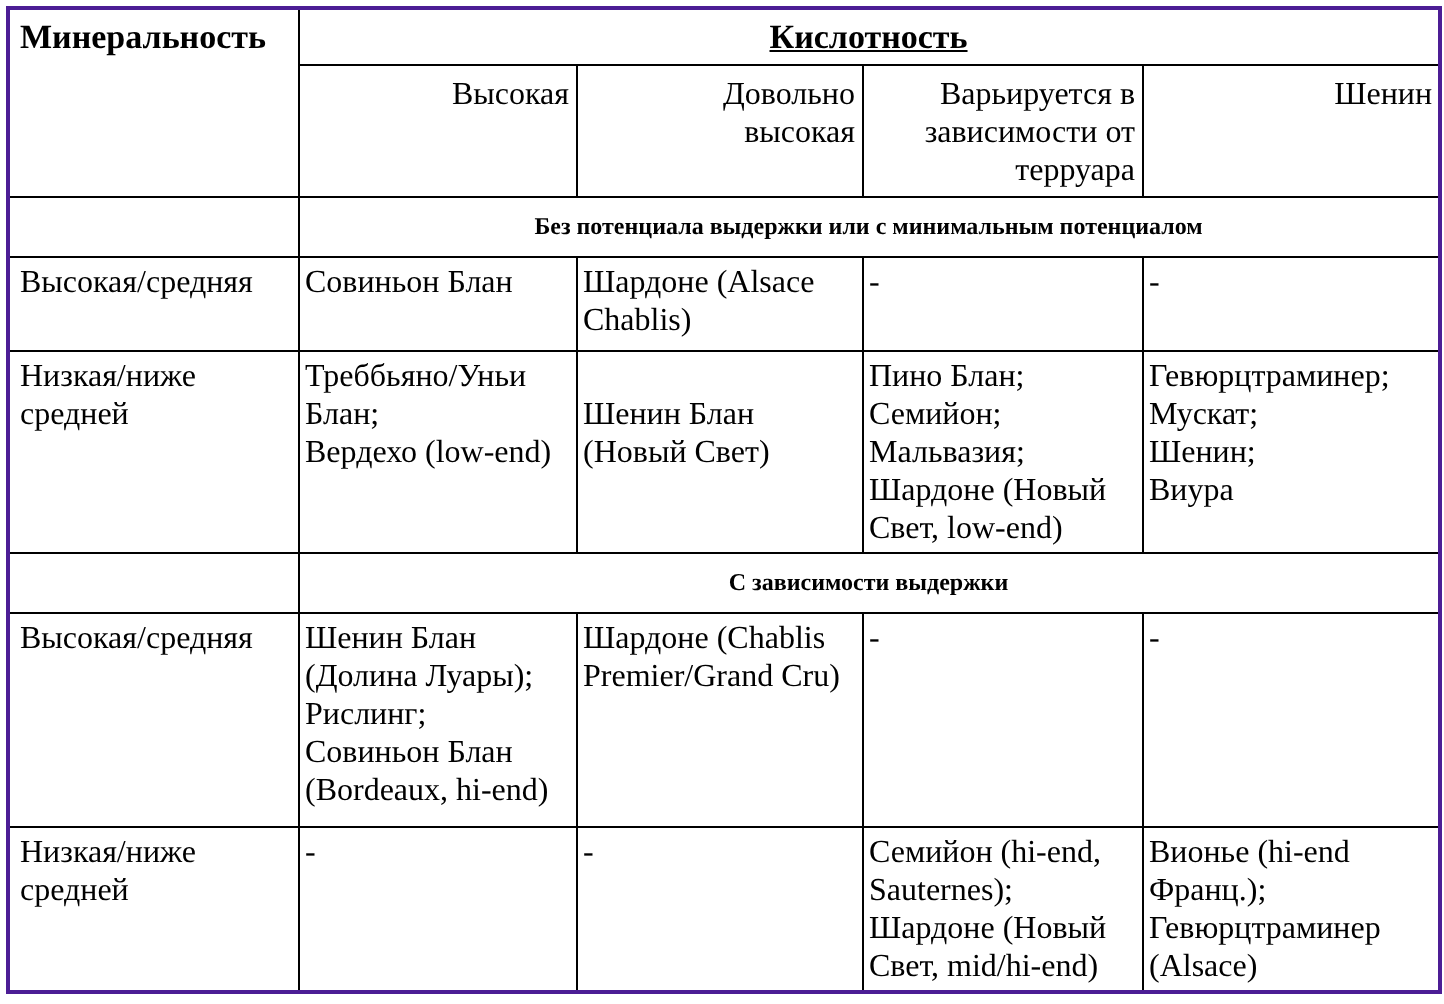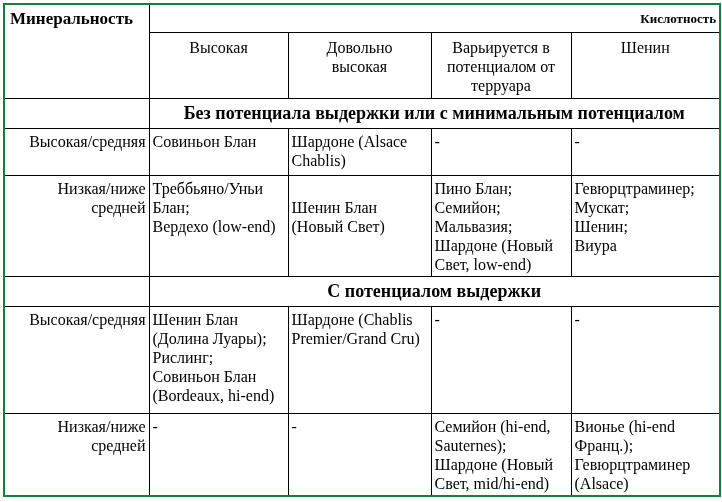--- a/index.html
+++ b/index.html
@@ -12,21 +12,21 @@
     height: 502px;
     font-family: "Liberation Serif", "DejaVu Serif", serif;
     color: #000000;
     overflow: hidden;
   }
   table.wine-table {
     border-collapse: collapse;
     table-layout: fixed;
     width: 716px;
     margin: 3px;
-    border: 2px solid #15803d;
+    border: 2px solid #4c1d95;
   }
   td, th {
     border: 1px solid #000000;
     vertical-align: top;
     padding: 3px 3px 2px 3px;
     font-size: 16px;
     line-height: 19px;
     font-weight: normal;
     white-space: pre-line;
     overflow: hidden;
@@ -35,39 +35,40 @@
   th.corner-header {
     font-weight: bold;
     font-size: 17px;
     text-align: left;
     vertical-align: top;
     padding-left: 5px;
     line-height: 21px;
   }
   th.acidity-header {
     font-weight: bold;
-    font-size: 13px;
-    text-align: right;
+    font-size: 17px;
+    text-align: center;
     vertical-align: middle;
     line-height: 21px;
+    text-decoration: underline;
   }
   th.level-header {
-    text-align: center;
+    text-align: right;
     vertical-align: top;
     padding-top: 5px;
   }
   td.section-title {
     font-weight: bold;
-    font-size: 18px;
+    font-size: 12px;
     text-align: center;
     vertical-align: middle;
     line-height: 21px;
   }
   td.minerality-cell {
-    text-align: right;
+    text-align: left;
     padding-left: 5px;
   }
   td.wine-cell {
     text-align: left;
   }
   tr.row-acidity   { height: 28px; }
   tr.row-levels    { height: 66px; }
   tr.row-section   { height: 30px; }
   tr.row-d1        { height: 47px; }
   tr.row-d2        { height: 100px; }
@@ -90,21 +91,21 @@
       <tr class="row-acidity">
     <th class="corner-header" rowspan="2">Минеральность</th>
     <th class="acidity-header" colspan="4">Кислотность</th>
   </tr>
 
   <tr class="row-levels">
     <th class="level-header">Высокая</th>
     <th class="level-header">Довольно
 высокая</th>
     <th class="level-header">Варьируется в
-потенциалом от
+зависимости от
 терруара</th>
     <th class="level-header">Шенин</th>
   </tr>
 
   <tr class="row-section">
     <td class="minerality-cell"></td>
     <td class="section-title" colspan="4">Без потенциала выдержки или с минимальным потенциалом</td>
   </tr>
 
   <tr class="row-d1">
@@ -131,21 +132,21 @@
 Шардоне (Новый
 Свет, low-end)</td>
     <td class="wine-cell">Гевюрцтраминер;
 Мускат;
 Шенин;
 Виура</td>
   </tr>
 
   <tr class="row-section">
     <td class="minerality-cell"></td>
-    <td class="section-title" colspan="4">С потенциалом выдержки</td>
+    <td class="section-title" colspan="4">С зависимости выдержки</td>
   </tr>
 
   <tr class="row-d3">
     <td class="minerality-cell">Высокая/средняя</td>
     <td class="wine-cell">Шенин Блан
 (Долина Луары);
 Рислинг;
 Совиньон Блан
 (Bordeaux, hi-end)</td>
     <td class="wine-cell">Шардоне (Chablis

